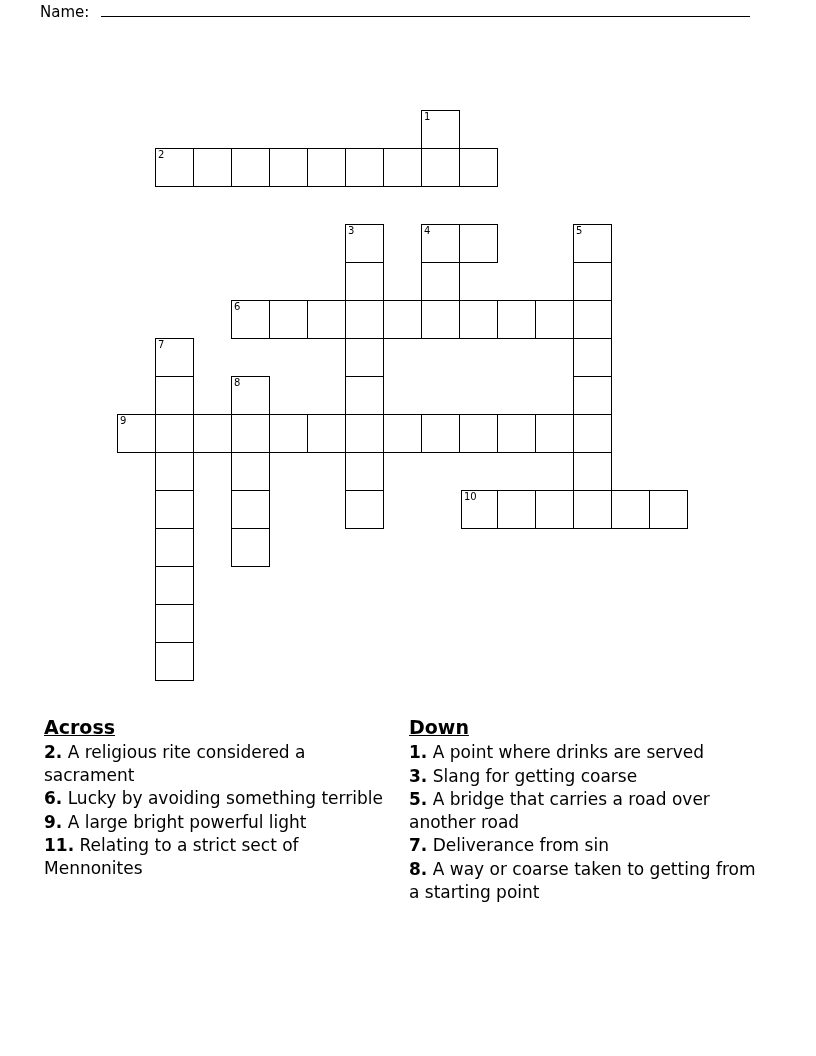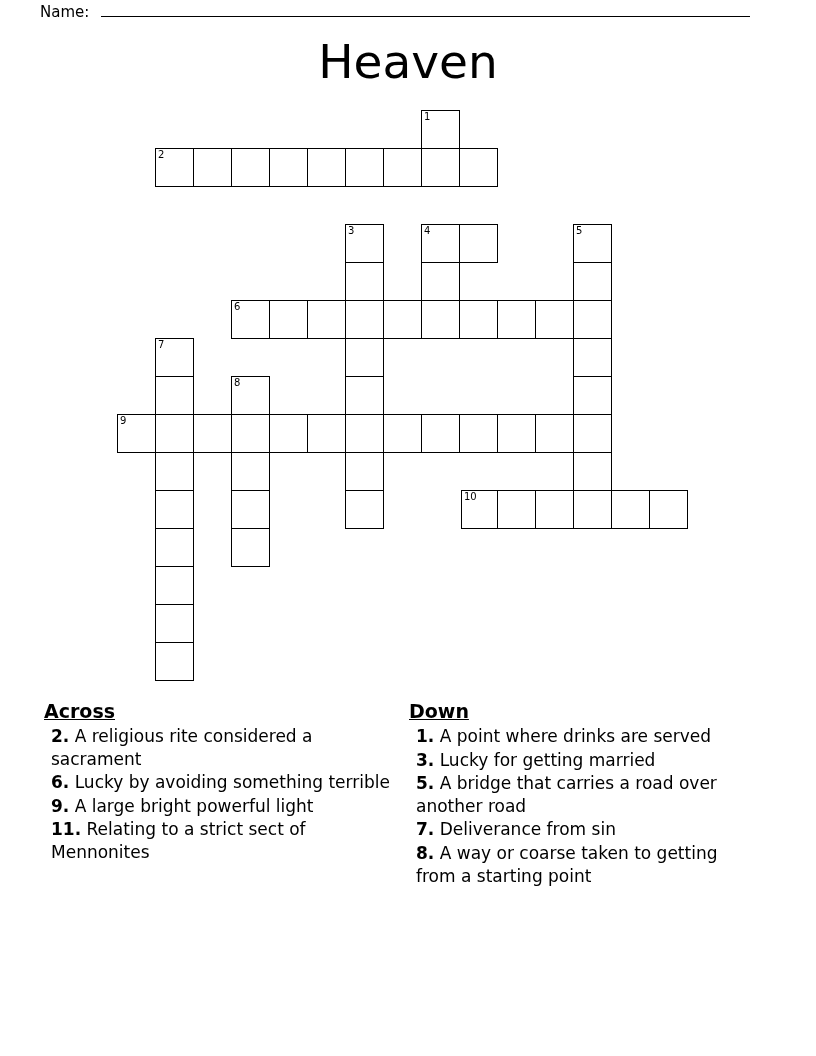--- a/index.html
+++ b/index.html
@@ -87,43 +87,42 @@
   .clue-col {
     width: 365px;
     box-sizing: border-box;
     padding-right: 18px;
   }
   .clue-col.right { padding-left: 0px; }
   .clue-heading {
     font-size: 19px;
     font-weight: bold;
     text-decoration: underline;
-    margin: 0 0 3px 0;
+    margin: 16px 0 3px 0;
     font-family: "DejaVu Sans", sans-serif;
   }
   .clue {
     font-size: 17px;
     line-height: 1.33;
-    margin: 0 0 1px 7px;
+    margin: 0 0 1px 0;
   }
   .clue b {
     font-weight: bold;
   }
 </style>
 </head>
 <body>
 
 <div class="page">
 
   <div class="name-row">
     <span class="name-label">Name:</span>
     <span class="name-line"></span>
   </div>
 
-  <div class="puzzle-title">Heaven</div>
 
   <div id="grid">
       <div class="cell" style="left: 304px; top: 0px;">
         <span class="num">1</span>
       </div>
       <div class="cell" style="left: 38px; top: 38px;">
         <span class="num">2</span>
       </div>
       <div class="cell" style="left: 76px; top: 38px;"></div>
       <div class="cell" style="left: 114px; top: 38px;"></div>
@@ -213,21 +212,21 @@
           <div class="clue"><b>2.</b><span> A religious rite considered a sacrament</span></div>
           <div class="clue"><b>6.</b><span> Lucky by avoiding something terrible</span></div>
           <div class="clue"><b>9.</b><span> A large bright powerful light</span></div>
           <div class="clue"><b>11.</b><span> Relating to a strict sect of Mennonites</span></div>
         </div>
     </div>
     <div class="clue-col right">
       <div class="clue-heading">Down</div>
       <div id="down-list">
           <div class="clue"><b>1.</b><span> A point where drinks are served</span></div>
-          <div class="clue"><b>3.</b><span> Lucky for getting married</span></div>
+          <div class="clue"><b>3.</b><span> Slang for getting coarse</span></div>
           <div class="clue"><b>5.</b><span> A bridge that carries a road over another road</span></div>
           <div class="clue"><b>7.</b><span> Deliverance from sin</span></div>
           <div class="clue"><b>8.</b><span> A way or coarse taken to getting from a starting point</span></div>
         </div>
     </div>
   </div>
 
 </div>
 
 </body></html>

